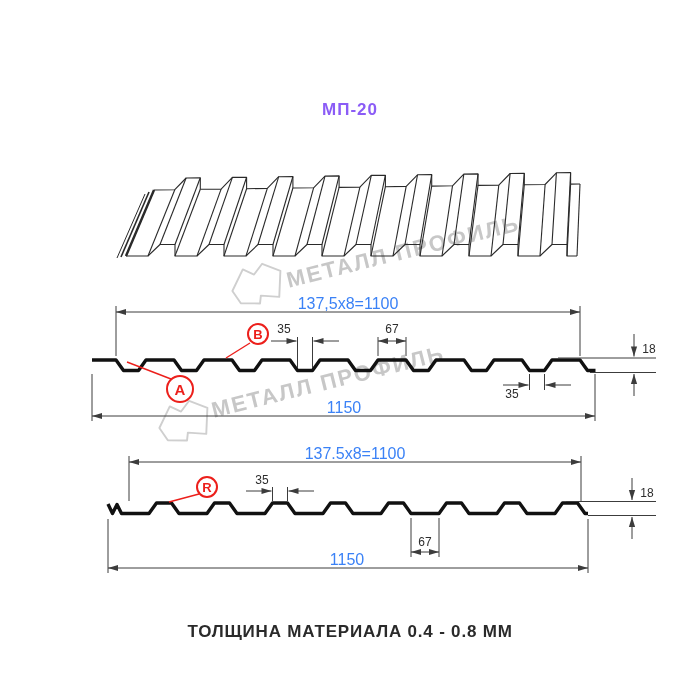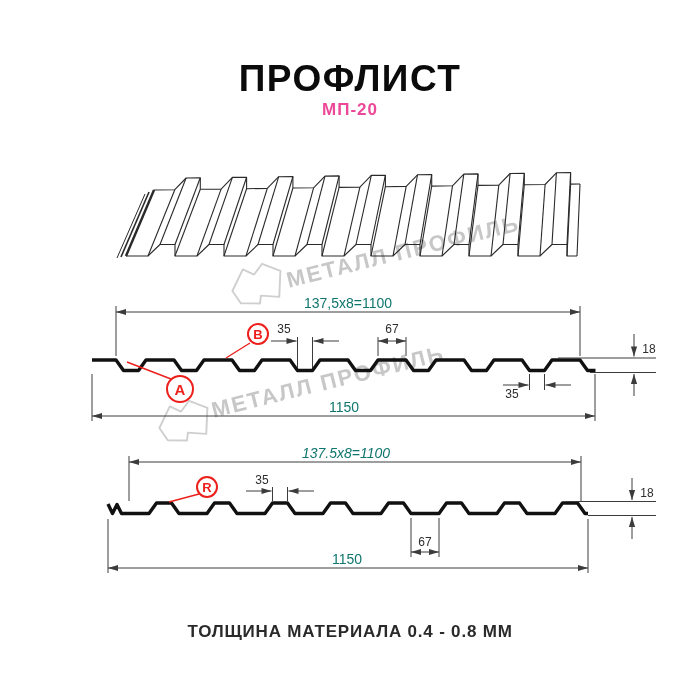--- a/index.html
+++ b/index.html
@@ -4,23 +4,23 @@
 <style>
   :root{
     --line:#141414; --dim:#3c3c3c; --red:#ec1f1b; --wm:#c7c7c7; --ink:#0b0b0b;
   }
   html,body{margin:0;padding:0;background:#fff;}
   #stage{position:relative;width:700px;height:700px;background:#fff;overflow:hidden;
          font-family:"Liberation Sans", sans-serif;}
   .abs{position:absolute;}
   .ctr{transform:translateX(-50%);white-space:nowrap;}
   .title{font-size:37px;font-weight:800;letter-spacing:1.5px;color:var(--ink);}
-  .subtitle{font-size:17px;font-weight:700;letter-spacing:1px;color:#ec4899;}
+  .subtitle{font-size:17px;font-weight:700;letter-spacing:1px;color:#8b5cf6;}
   .footer-note{font-size:17px;font-weight:600;letter-spacing:0.8px;color:#2a2a2a;}
-  .dimtxt{font-size:14px;color:#0f766e;white-space:nowrap;}
+  .dimtxt{font-size:16px;color:#3b82f6;white-space:nowrap;}
   .dimsm{font-size:12px;color:#2d2d2d;white-space:nowrap;}
   .wmtext{font-size:22px;font-weight:700;letter-spacing:2px;color:var(--wm);
           transform-origin:left center;transform:rotate(-14deg);white-space:nowrap;}
   .redmark{box-sizing:border-box;border:2px solid var(--red);border-radius:50%;
            color:var(--red);font-weight:700;display:flex;align-items:center;justify-content:center;
            background:transparent;line-height:1;}
   svg{position:absolute;left:0;top:0;}
   .lw{z-index:3;} .wm-layer{z-index:1;} .txt{z-index:4;}
 </style>
 </head>
@@ -154,37 +154,36 @@
         <line x1="108" y1="519" x2="108" y2="573"></line>
         <line x1="588" y1="519" x2="588" y2="573"></line>
         <line x1="108" y1="568" x2="588" y2="568" marker-start="url(#ah)" marker-end="url(#ah)"></line>
       </g>
       <g stroke="#ec1f1b" stroke-width="1.4">
         <line x1="199" y1="494" x2="169" y2="502"></line>
       </g>
     </g>
   </svg>
 
-  <div class="abs txt ctr title" style="left:350px;top:58px;">ПРОФЛИСТ</div>
   <div class="abs txt ctr subtitle" style="left:350px;top:100px;">МП-20</div>
 
   <div class="abs txt ctr dimtxt" style="left:348px;top:295px;">137,5x8=1100</div>
   <div class="abs txt ctr dimsm" style="left:284px;top:322px;">35</div>
   <div class="abs txt ctr dimsm" style="left:392px;top:322px;">67</div>
   <div class="abs txt ctr dimsm" style="left:649px;top:342px;">18</div>
   <div class="abs txt ctr dimsm" style="left:512px;top:387px;">35</div>
   <div class="abs txt ctr dimtxt" style="left:344px;top:399px;">1150</div>
   <div class="abs txt redmark" style="left:166px;top:375px;width:28px;height:28px;font-size:15px;">
       <span>A</span>
     </div>
   <div class="abs txt redmark" style="left:247px;top:323px;width:22px;height:22px;font-size:13px;">
       <span>B</span>
     </div>
 
-  <div class="abs txt ctr dimtxt" style="left:346px;top:445px;font-style:italic;">137.5x8=1100</div>
+  <div class="abs txt ctr dimtxt" style="left:355px;top:445px;">137.5x8=1100</div>
   <div class="abs txt ctr dimsm" style="left:262px;top:473px;">35</div>
   <div class="abs txt ctr dimsm" style="left:425px;top:535px;">67</div>
   <div class="abs txt ctr dimsm" style="left:647px;top:486px;">18</div>
   <div class="abs txt ctr dimtxt" style="left:347px;top:551px;">1150</div>
   <div class="abs txt redmark" style="left:196px;top:476px;width:22px;height:22px;font-size:13px;">
       <span>R</span>
     </div>
 
   <div class="abs txt ctr footer-note" style="left:350px;top:622px;">ТОЛЩИНА МАТЕРИАЛА 0.4 - 0.8 ММ</div>
 </div>

